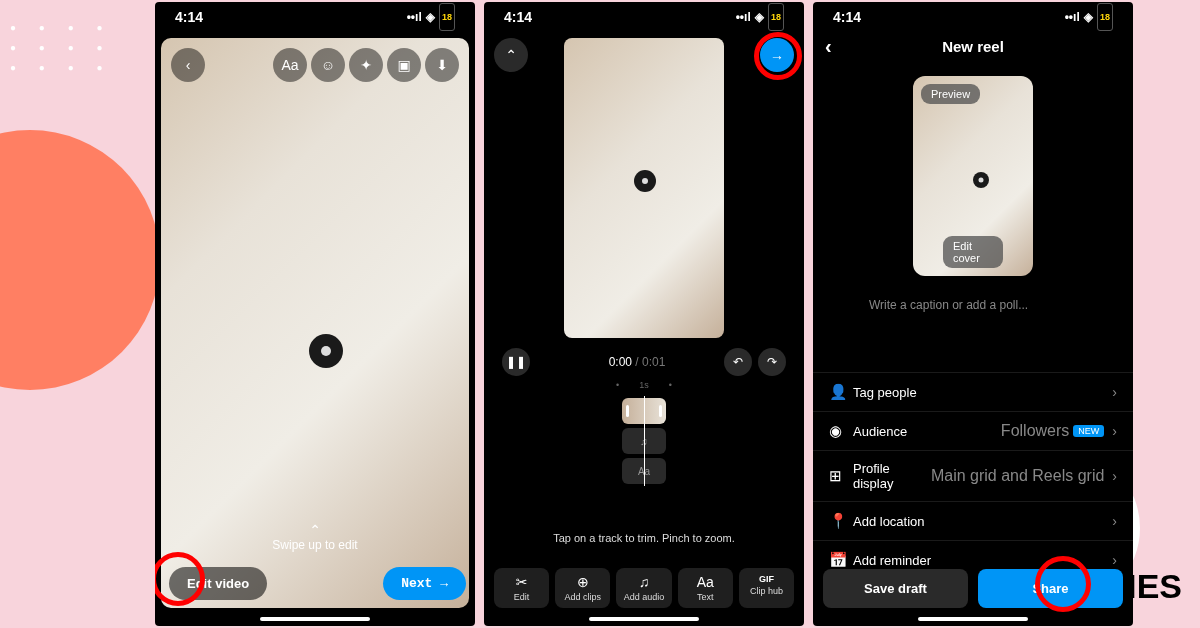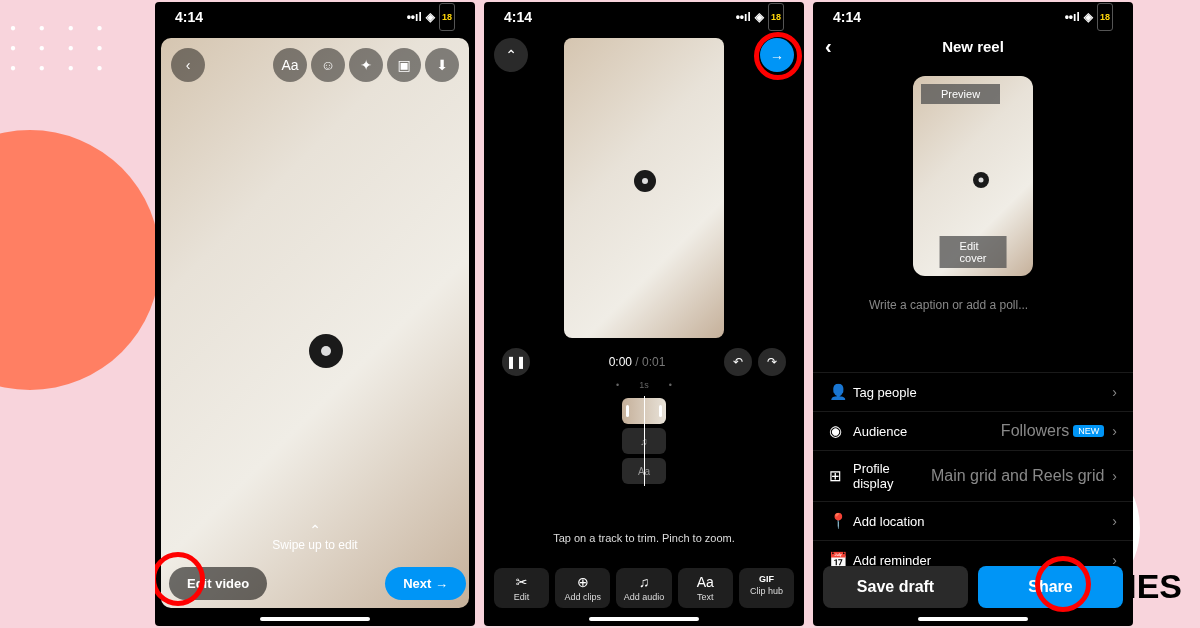--- a/index.html
+++ b/index.html
@@ -113,21 +113,21 @@
   .p1-swipe .caret { font-size: 14px; }
   .p1-bottom {
     position: absolute; bottom: 8px; left: 8px; right: 3px;
     display: flex; justify-content: space-between; align-items: center;
   }
   .pill {
     padding: 9px 18px; border-radius: 20px; font-size: 13px; font-weight: 600;
     cursor: pointer;
   }
   .pill.dark { background: rgba(0,0,0,0.55); }
-  .pill.blue { background: #0095f6; }
+  .pill.blue { background: #0095f6; font-family: Liberation Mono, monospace; }
   .red-ring {
     position: absolute; border: 5px solid #f00; border-radius: 50%;
     pointer-events: none;
   }
 
   
   .p2-top {
     position: absolute; top: 36px; left: 0; right: 0;
     display: flex; justify-content: space-between; padding: 0 10px;
   }
@@ -206,21 +206,21 @@
   .p3-preview {
     position: absolute; top: 74px; left: 50%; transform: translateX(-50%);
     width: 120px; height: 200px; border-radius: 12px;
     background: linear-gradient(135deg, #d5c5b0 0%, #e8e2d8 40%, #f0ede6 70%, #c5b09a 100%);
     overflow: hidden;
   }
   .p3-preview .ceiling-dot { left: 50%; top: 48%; width: 16px; height: 16px; }
   .p3-preview .ceiling-dot::after { width: 5px; height: 5px; }
   .p3-badge {
     position: absolute; background: rgba(80,80,80,0.75);
-    padding: 4px 20px; border-radius: 0; font-size: 11px;
+    padding: 4px 10px; border-radius: 9px; font-size: 11px;
   }
   .p3-caption {
     position: absolute; top: 296px; left: 16px; right: 16px;
     color: #888; font-size: 12px; margin-left: 40px;
   }
   .p3-list {
     position: absolute; top: 370px; left: 0; right: 0;
   }
   .p3-item {
     display: flex; align-items: center; padding: 10px 16px;
@@ -231,21 +231,21 @@
   .p3-item .il { flex: 1; }
   .p3-item .iv { color: #888; font-size: 16px; }
   .p3-item .chev { color: #888; margin-left: 8px; font-size: 14px; }
   .new-tag { background: #0095f6; color: #fff; font-size: 9px; padding: 1px 5px; border-radius: 3px; margin-left: 4px; }
   .p3-bottom {
     position: absolute; bottom: 18px; left: 10px; right: 10px;
     display: flex; gap: 10px;
   }
   .p3-btn {
     flex: 1; padding: 12px; border-radius: 8px;
-    text-align: center; font-size: 16px; font-weight: 600; cursor: pointer;
+    text-align: center; font-size: 13px; font-weight: 600; cursor: pointer;
   }
   .p3-btn.dark { background: #2a2a2a; }
   .p3-btn.blue { background: #0095f6; }
 </style>
 </head>
 <body>
 
 <div class="bg-circle-1"></div>
 <div class="bg-circle-2"></div>
 <div class="dots">● ● ● ●<br>● ● ● ●<br>● ● ● ●</div>

